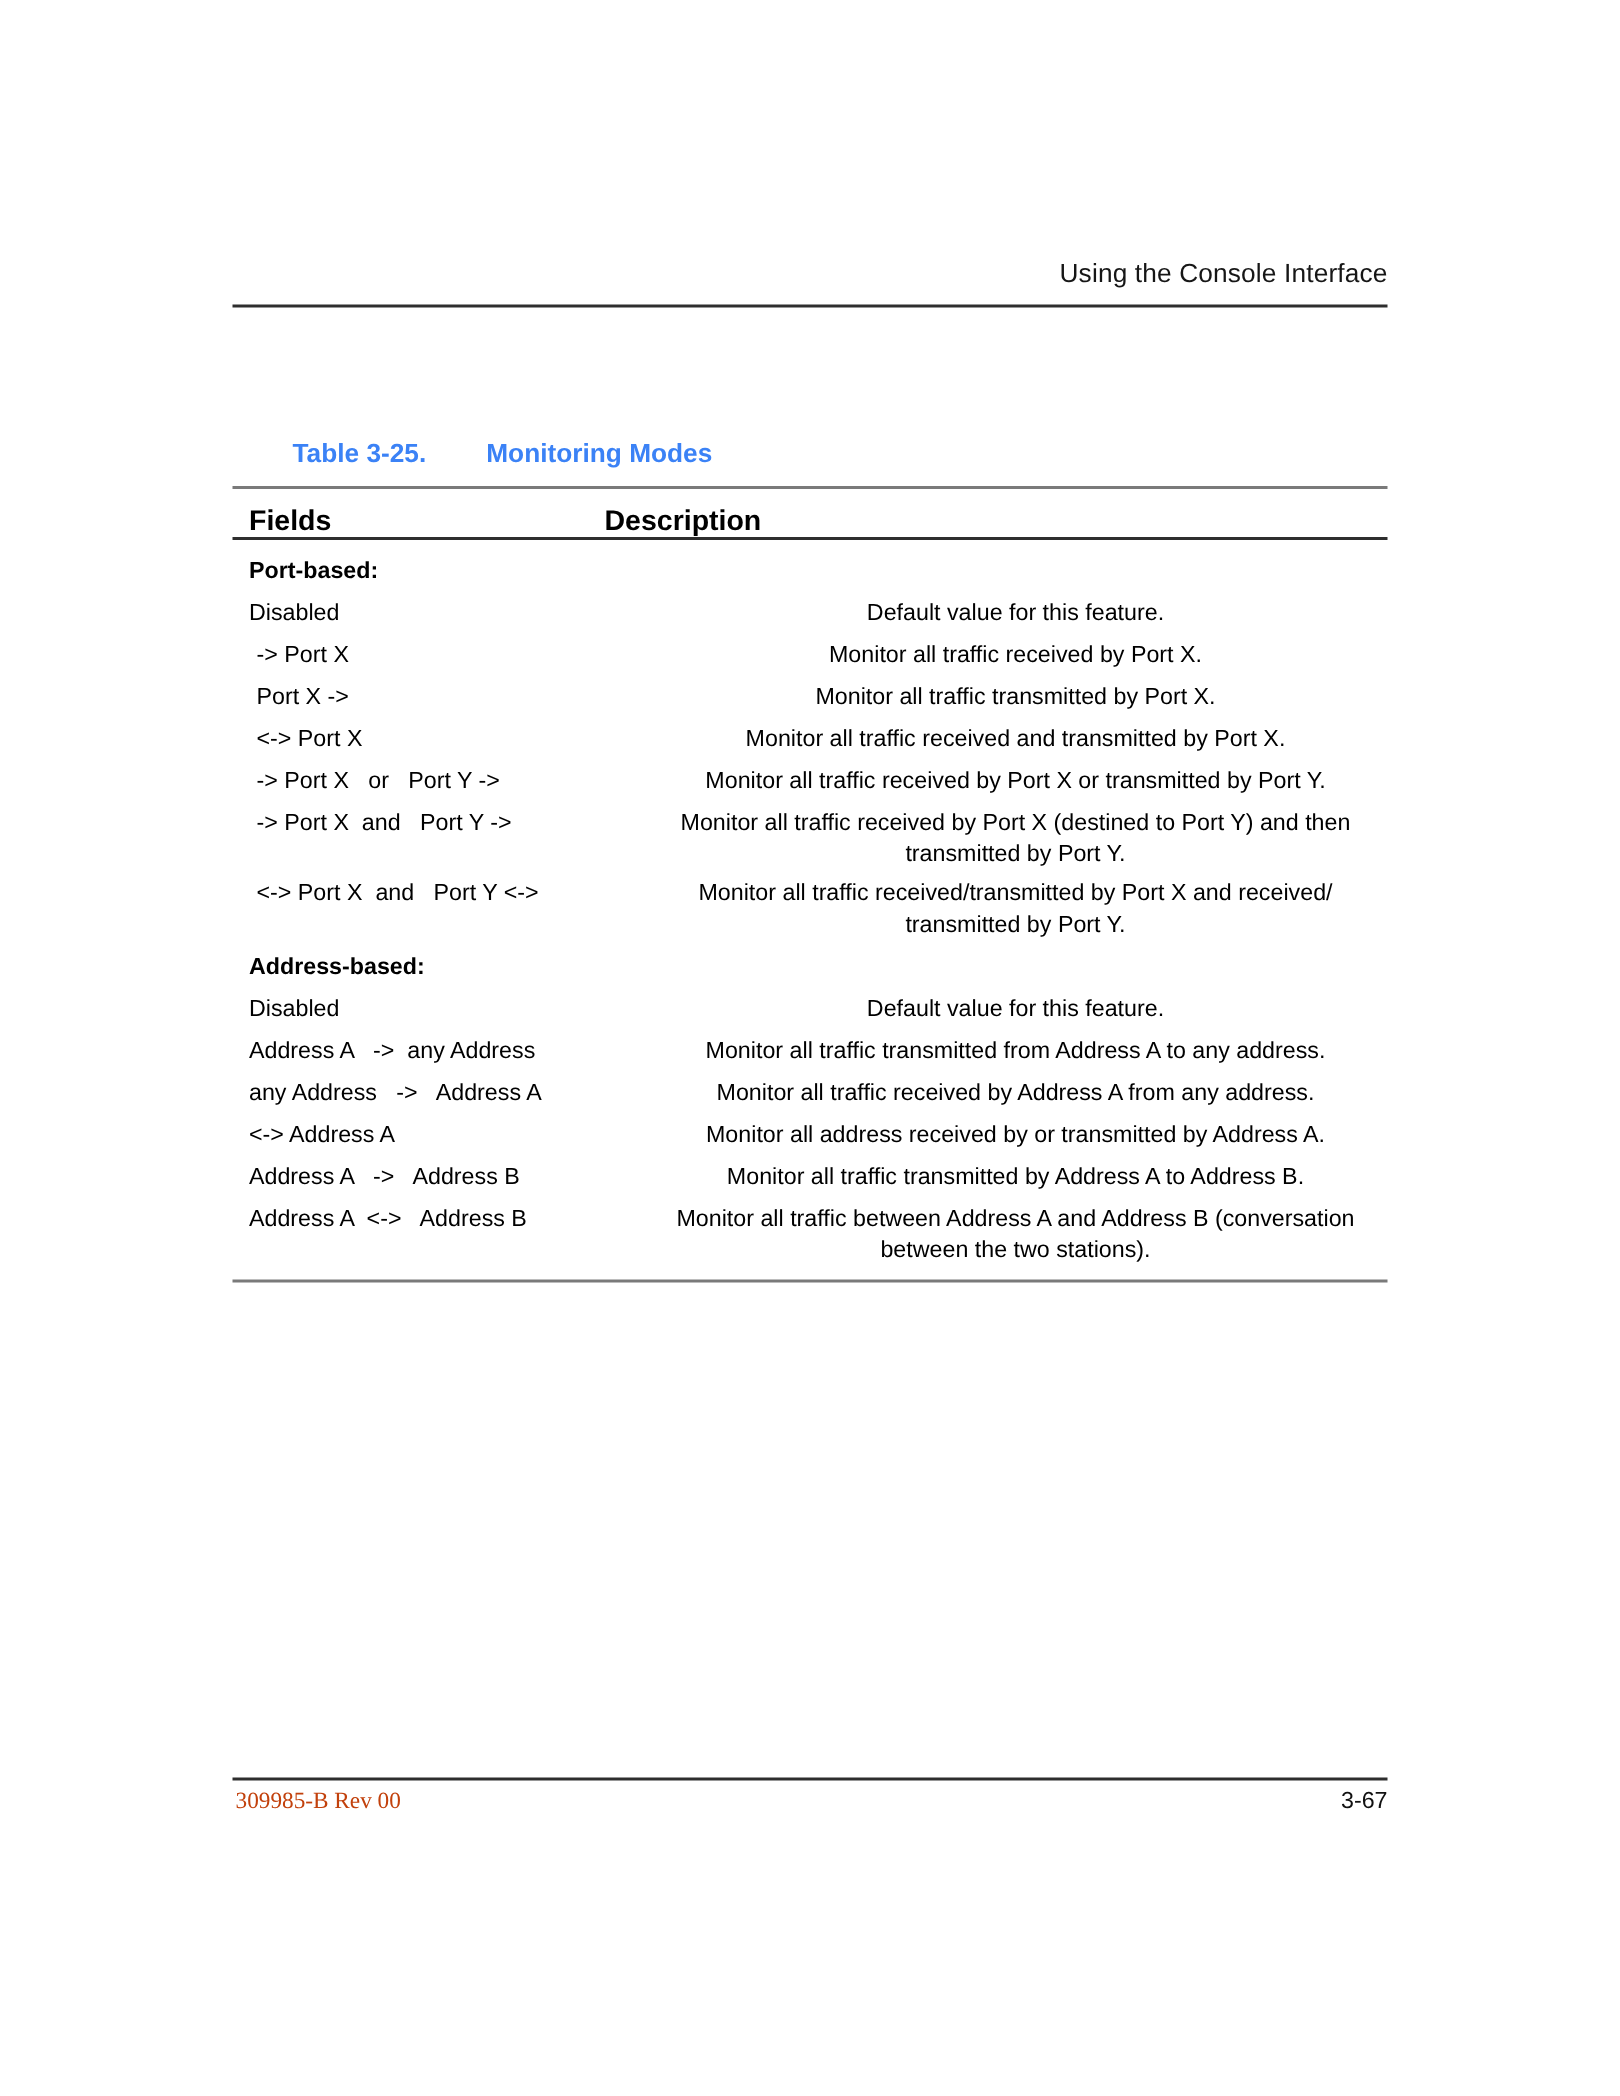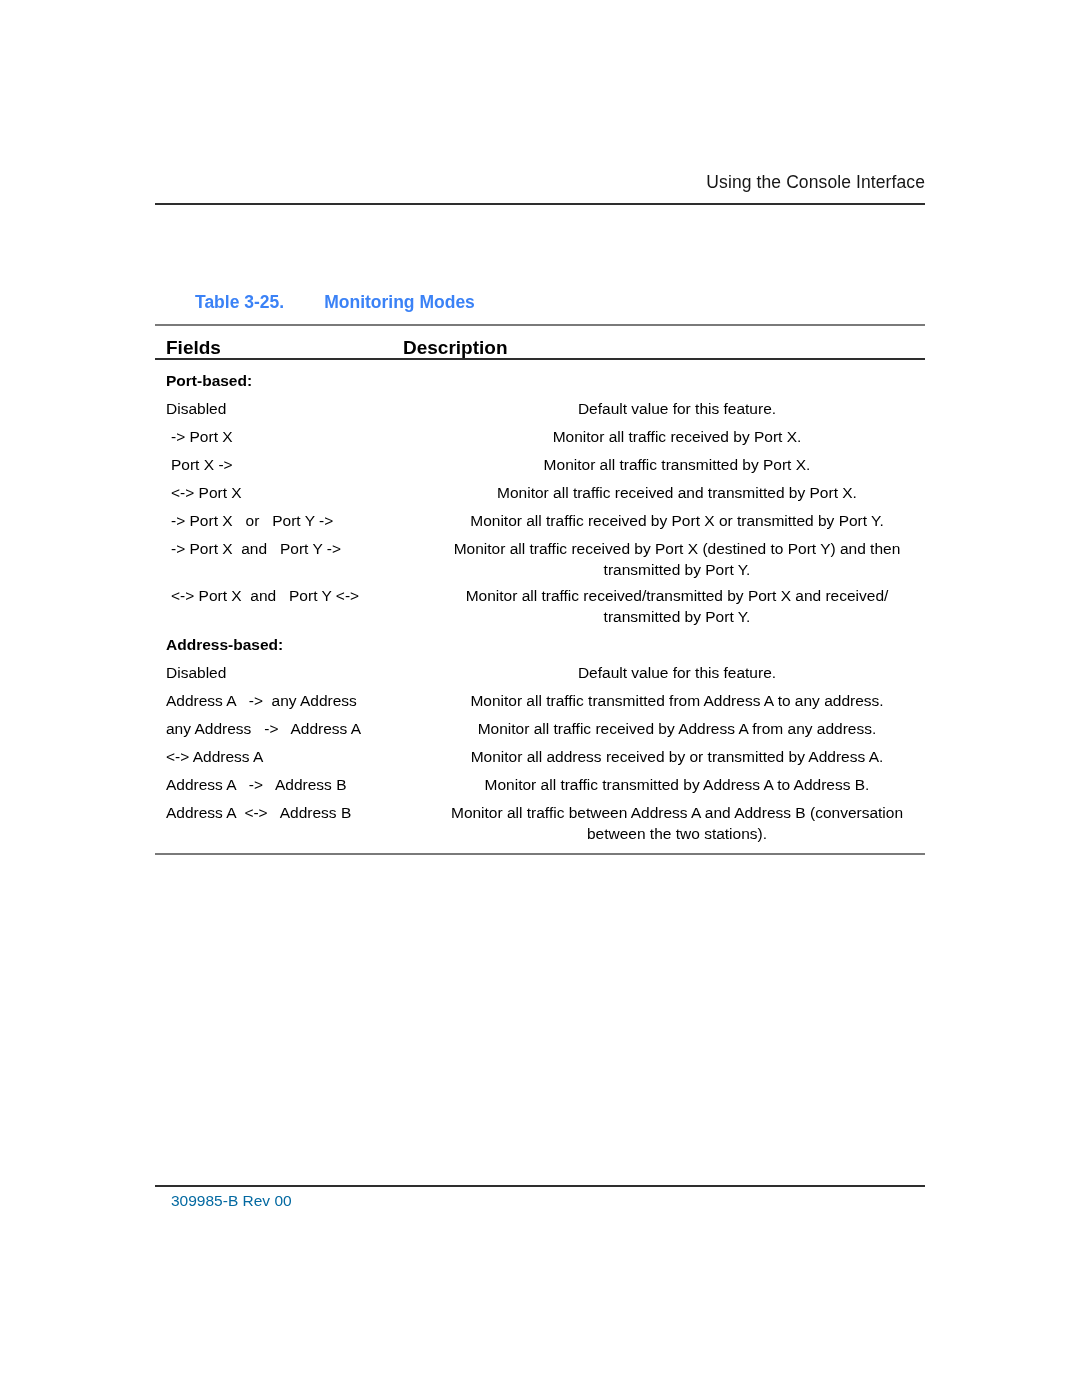--- a/index.html
+++ b/index.html
@@ -140,24 +140,23 @@
     left: 155px;
     top: 1185px;
     width: 770px;
     height: 2px;
     background: #2e2e2e;
   }
   .footer-left {
     position: absolute;
     left: 157px;
     top: 1192px;
-    font-family: Liberation Sans, sans-serif;
+    font-family: Liberation Serif, serif;
     font-size: 15.5px;
-    color: #0369a1;
-    margin-left: 14px;
+    color: #c2410c;
   }
   .footer-right {
     position: absolute;
     left: 155px;
     top: 1192px;
     width: 770px;
     text-align: right;
     font-family: "Liberation Sans", sans-serif;
     font-size: 15.5px;
     color: #111;
@@ -251,14 +250,15 @@
     <div class="cell-desc">Monitor all traffic transmitted by Address A to Address B.</div>
   </div>
 
   <div class="trow" style="top:802px">
     <div class="cell-field">Address A  &lt;-&gt;   Address B</div>
     <div class="cell-desc">Monitor all traffic between Address A and Address B (conversation between the two stations).</div>
   </div>
 
   <div class="footer-rule"></div>
   <div class="footer-left">309985-B Rev 00</div>
+  <div class="footer-right">3-67</div>
 
 </div>
 
 </body></html>

